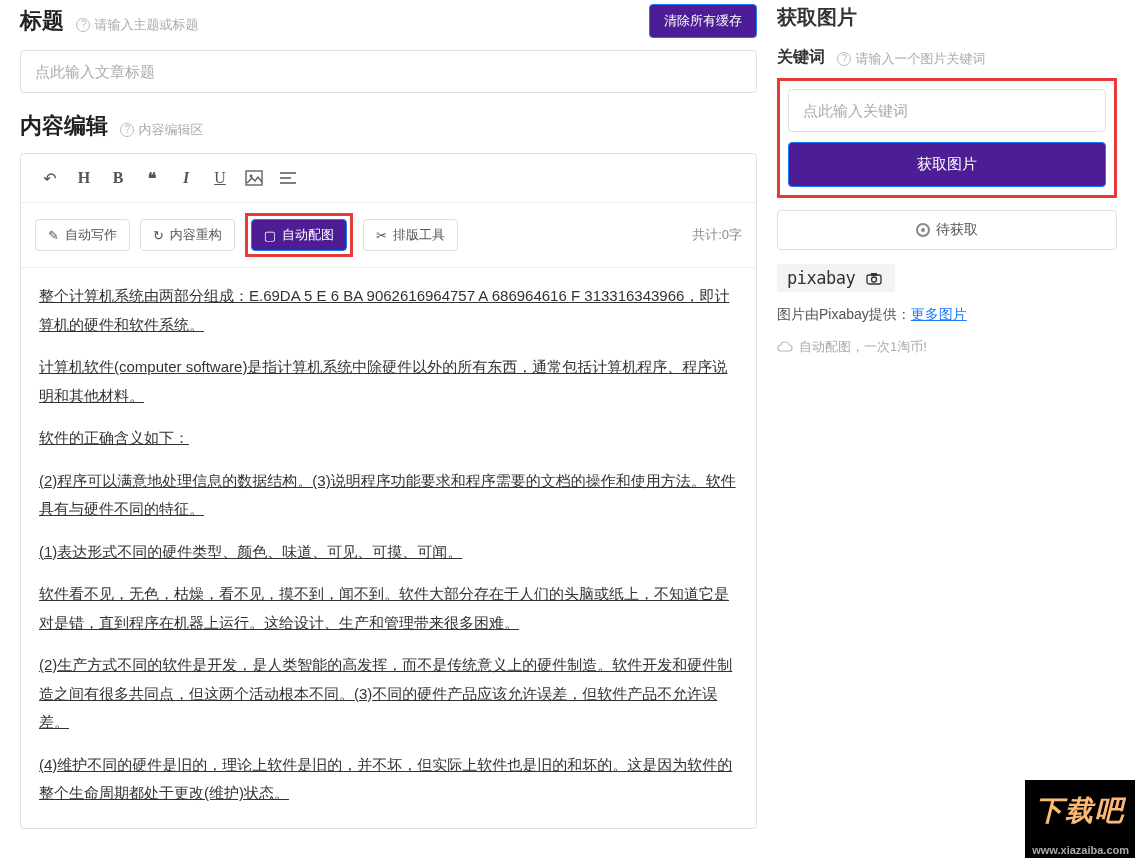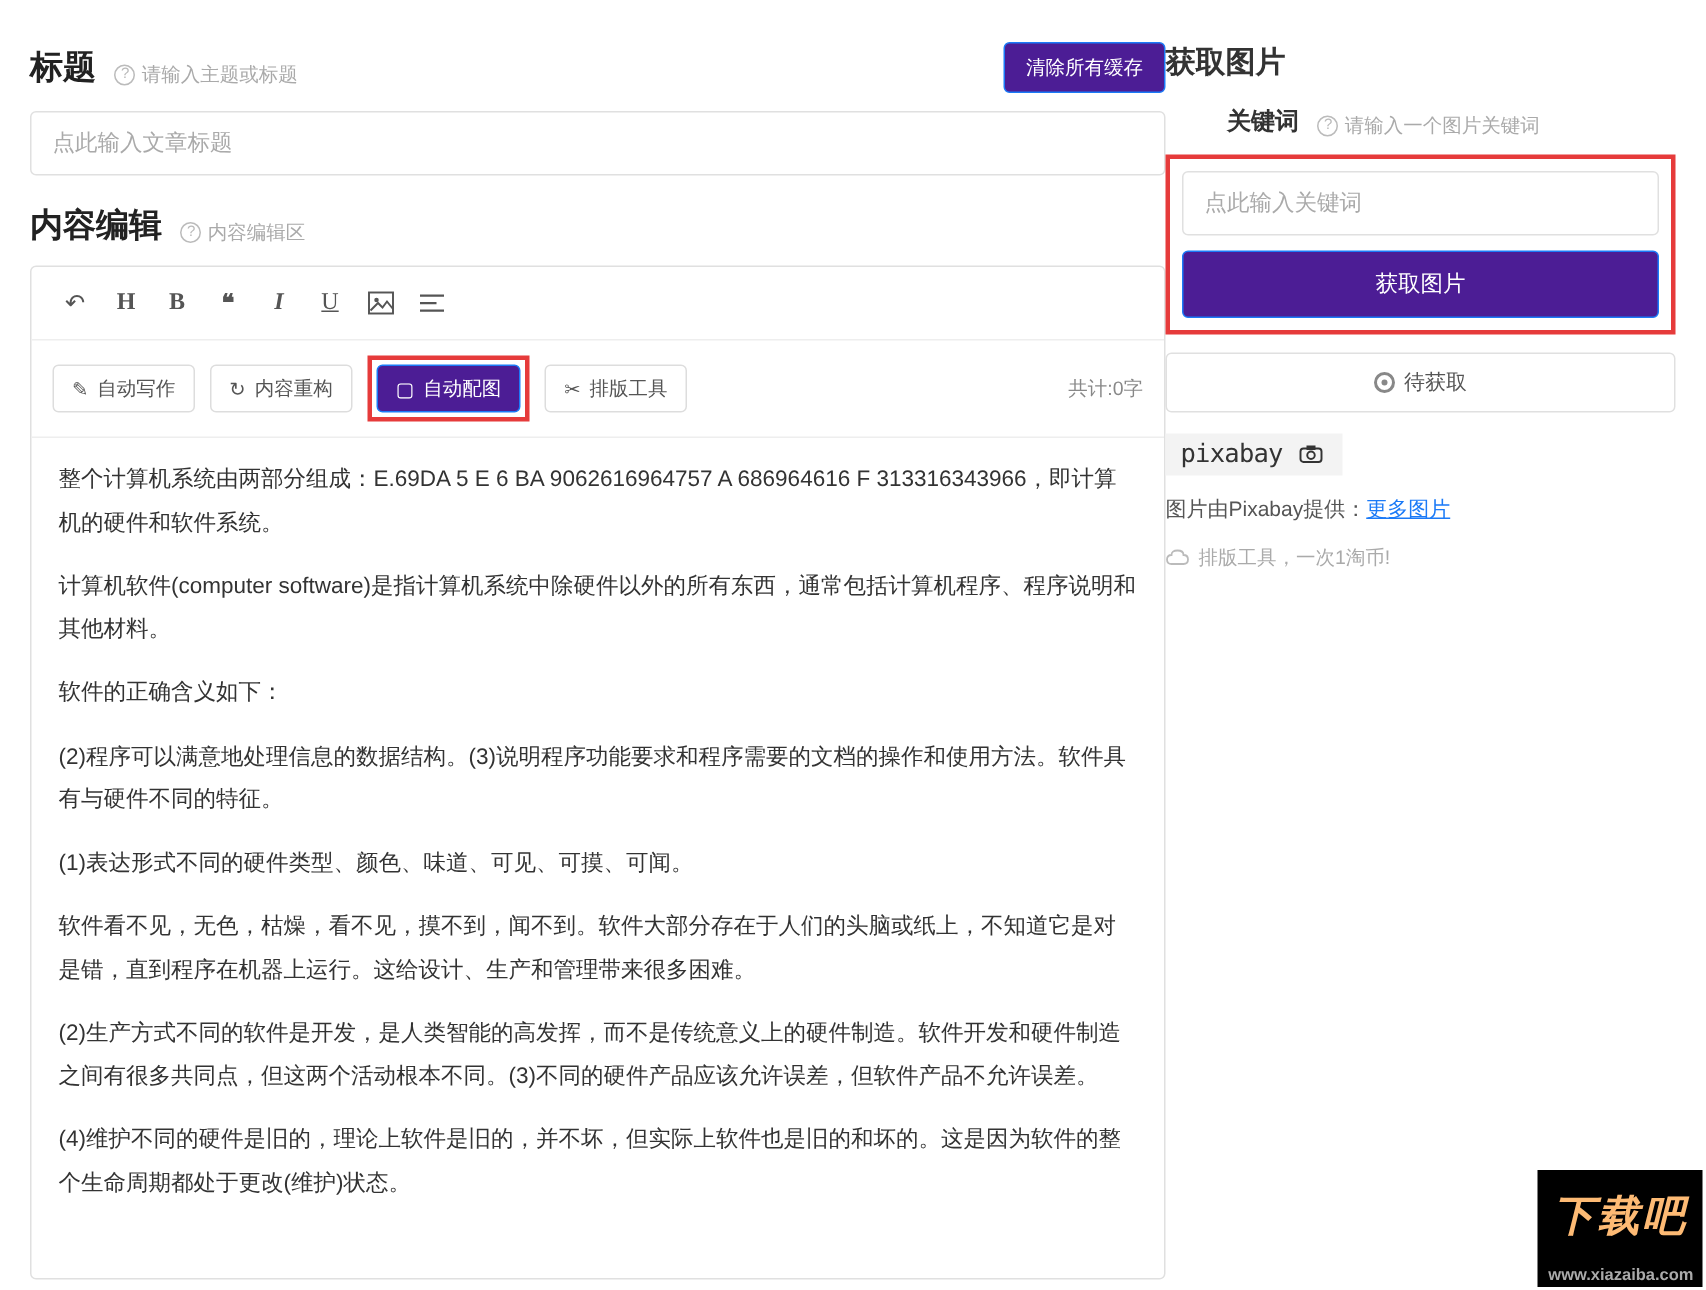--- a/index.html
+++ b/index.html
@@ -1,17 +1,17 @@
 <!DOCTYPE html>
 <html><head>
   <meta charset="utf-8">
   <style>
     * { box-sizing: border-box; margin: 0; padding: 0; }
     body { font-family: -apple-system, "PingFang SC", "Microsoft YaHei", sans-serif; background: #fff; color: #333; width: 1137px; height: 860px; overflow: hidden; position: relative; }
-    .layout { display: flex; padding: 28px 20px 0 20px; }
+    .layout { display: flex; gap: 20px; padding: 4px 20px 0 20px; }
     .main { flex: 1; min-width: 0; }
     .sidebar { width: 340px; }
     
     .section-head { display: flex; align-items: center; justify-content: space-between; margin-bottom: 12px; }
     .section-title { font-size: 22px; font-weight: 600; color: #222; }
     .section-hint { font-size: 13px; color: #aaa; margin-left: 8px; display: inline-flex; align-items: center; gap: 4px; }
     .hint-icon { width: 14px; height: 14px; border: 1px solid #bbb; border-radius: 50%; display: inline-flex; align-items: center; justify-content: center; font-size: 10px; color: #bbb; }
     
     .btn { display: inline-flex; align-items: center; gap: 6px; padding: 7px 14px; border-radius: 4px; border: 1px solid #ddd; background: #fff; color: #555; font-size: 13px; cursor: pointer; }
     .btn-primary { background: #4c1d95; color: #fff; border-color: #1b7af7; }
@@ -21,28 +21,28 @@
     .input::placeholder { color: #aaa; }
     
     .editor { border: 1px solid #e0e0e0; border-radius: 4px; overflow: hidden; }
     .toolbar { display: flex; align-items: center; padding: 10px 14px; border-bottom: 1px solid #eee; gap: 4px; }
     .tool { width: 30px; height: 28px; display: inline-flex; align-items: center; justify-content: center; color: #555; cursor: pointer; border-radius: 3px; font-size: 16px; }
     .toolbar2 { display: flex; align-items: center; padding: 10px 14px; border-bottom: 1px solid #eee; gap: 10px; }
     .toolbar2 .btn { padding: 6px 12px; font-size: 13px; }
     .tool-icon { font-size: 13px; }
     .word-count { margin-left: auto; font-size: 13px; color: #888; }
     
-    .content { padding: 14px 18px; font-size: 15px; line-height: 1.9; color: #333; height: 560px; overflow-y: auto; }
+    .content { padding: 14px 18px; font-size: 15px; line-height: 1.9; color: #333; height: 560px; overflow-y: auto; text-decoration: underline; }
     .content p { margin-bottom: 14px; }
     
     .highlight-red { border: 3px solid #e63b3b; padding: 3px; }
     
     .sidebar-section { margin-bottom: 20px; }
     .sidebar-title { font-size: 20px; font-weight: 600; margin-bottom: 16px; }
-    .sidebar-label { font-size: 16px; font-weight: 600; display: inline; margin-left: 41px; }
+    .sidebar-label { font-size: 16px; font-weight: 600; display: inline; }
     .pending { border: 1px solid #e0e0e0; border-radius: 4px; padding: 10px; text-align: center; font-size: 14px; color: #555; display: flex; align-items: center; justify-content: center; gap: 6px; margin-top: 12px; }
     .pixabay { display: inline-block; background: #f3f3f3; padding: 4px 10px; font-family: monospace; font-size: 17px; letter-spacing: -0.5px; margin-top: 14px; }
     .credit { font-size: 14px; color: #555; margin-top: 14px; }
     .credit a { color: #1b7af7; text-decoration: underline; }
     .footer-note { font-size: 13px; color: #aaa; margin-top: 14px; display: flex; align-items: center; gap: 6px; }
     
     .red-box { border: 3px solid #e63b3b; padding: 8px; margin-bottom: 8px; }
     
     .watermark { position: absolute; right: 2px; bottom: 2px; }
     .wm-top { background: #000; color: #fdba74; font-size: 28px; font-weight: 900; padding: 12px 10px; font-style: italic; letter-spacing: 2px; margin-top: 41px; }
@@ -159,21 +159,21 @@
             <circle cx="9" cy="7.5" r="2.5" fill="none" stroke="#333" stroke-width="1.3"></circle>
             <rect x="6" y="1" width="6" height="3" fill="#333"></rect>
           </svg></div>
       <div class="credit">
         <span>图片由Pixabay提供：</span><a href="#">更多图片</a>
       </div>
       <div class="footer-note">
         <svg width="16" height="12" viewBox="0 0 16 12">
             <path d="M4 10 Q1 10 1 7 Q1 4 4 4 Q4 1 8 1 Q12 1 12 4 Q15 4 15 7 Q15 10 12 10 Z" fill="none" stroke="#bbb" stroke-width="1.2"></path>
           </svg>
-        <span>排版工具，一次1淘币!</span>
+        <span>自动配图，一次1淘币!</span>
       </div>
     </div>
   </div>
 </div>
 
 <div class="watermark">
   <div class="wm-top">下载吧</div>
   <div class="wm-bot">www.xiazaiba.com</div>
 </div>
 

